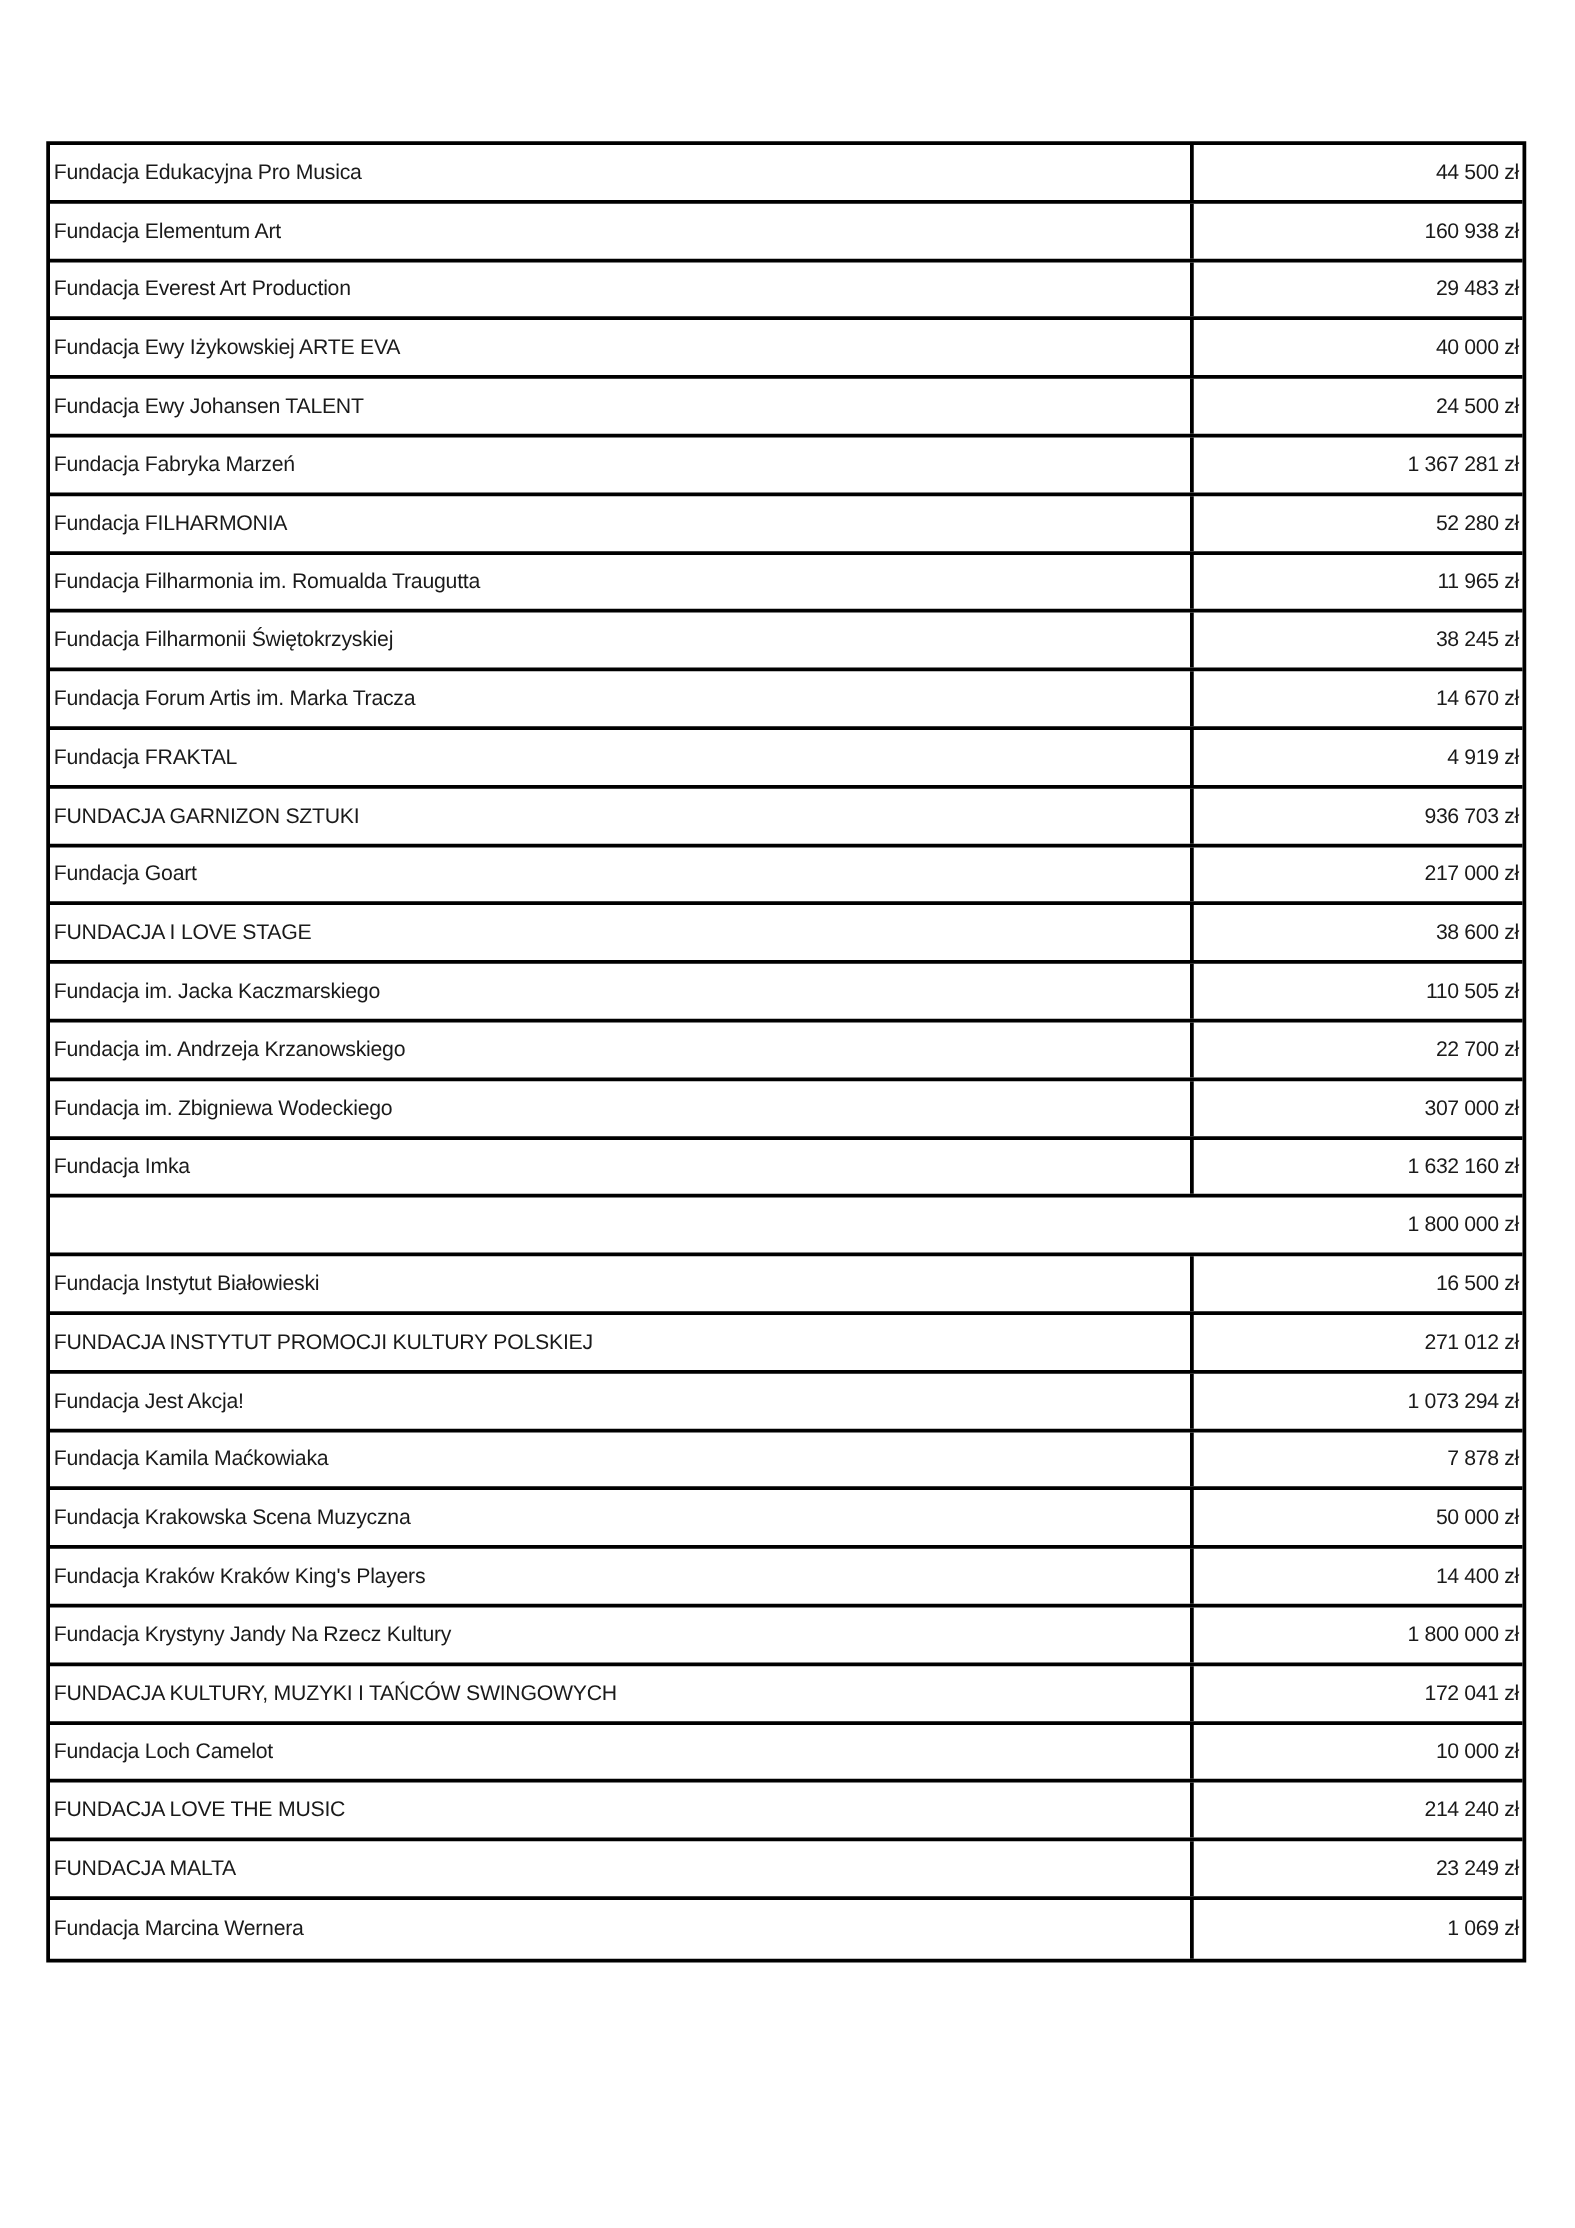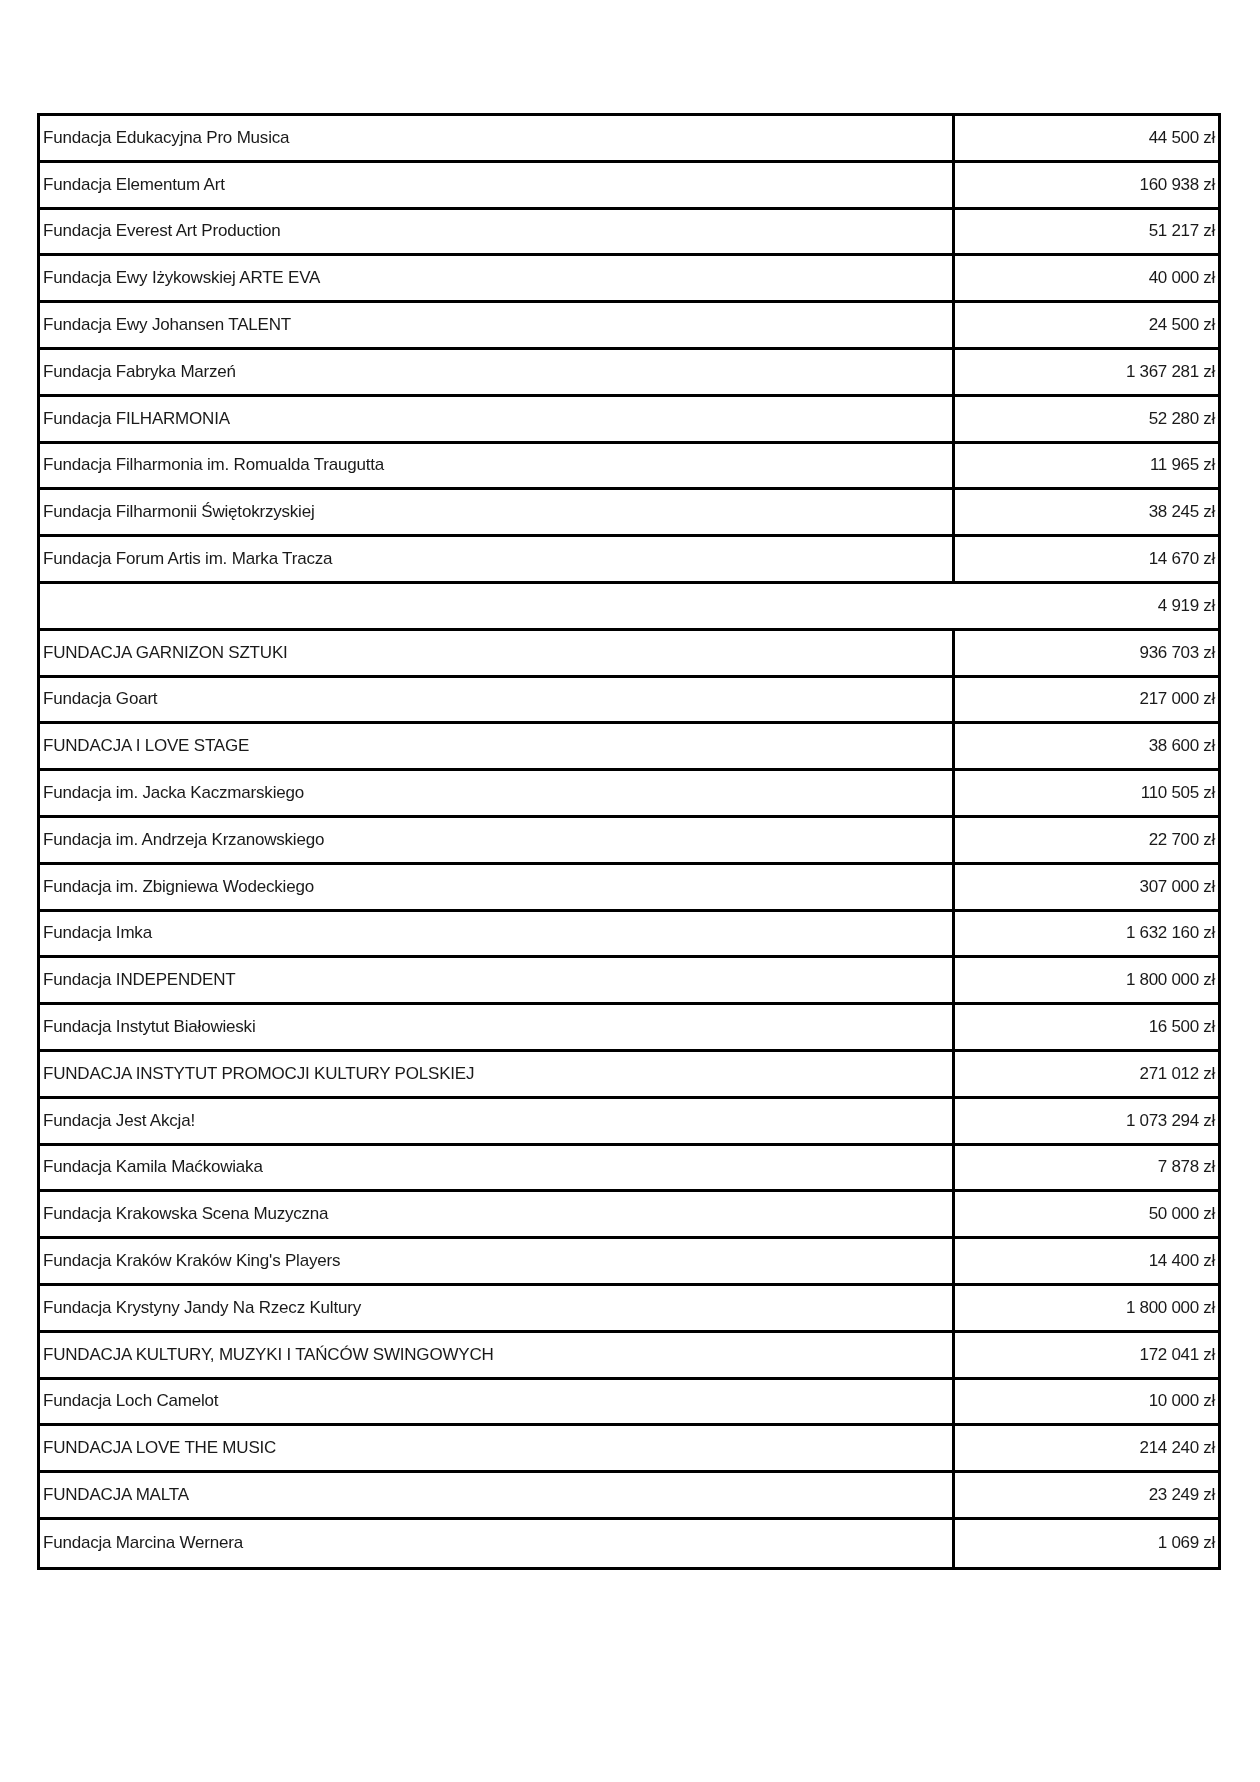--- a/index.html
+++ b/index.html
@@ -25,21 +25,21 @@
     <div class="row">
       <div class="cell-name">Fundacja Edukacyjna Pro Musica</div>
       <div class="cell-amount">44 500 zł</div>
     </div>
     <div class="row">
       <div class="cell-name">Fundacja Elementum Art</div>
       <div class="cell-amount">160 938 zł</div>
     </div>
     <div class="row">
       <div class="cell-name">Fundacja Everest Art Production</div>
-      <div class="cell-amount">51 217 zł</div>
+      <div class="cell-amount">29 483 zł</div>
     </div>
     <div class="row">
       <div class="cell-name">Fundacja Ewy Iżykowskiej ARTE EVA</div>
       <div class="cell-amount">40 000 zł</div>
     </div>
     <div class="row">
       <div class="cell-name">Fundacja Ewy Johansen TALENT</div>
       <div class="cell-amount">24 500 zł</div>
     </div>
     <div class="row">
@@ -56,20 +56,21 @@
     </div>
     <div class="row">
       <div class="cell-name">Fundacja Filharmonii Świętokrzyskiej</div>
       <div class="cell-amount">38 245 zł</div>
     </div>
     <div class="row">
       <div class="cell-name">Fundacja Forum Artis im. Marka Tracza</div>
       <div class="cell-amount">14 670 zł</div>
     </div>
     <div class="row">
+      <div class="cell-name">Fundacja FRAKTAL</div>
       <div class="cell-amount">4 919 zł</div>
     </div>
     <div class="row">
       <div class="cell-name">FUNDACJA GARNIZON SZTUKI</div>
       <div class="cell-amount">936 703 zł</div>
     </div>
     <div class="row">
       <div class="cell-name">Fundacja Goart</div>
       <div class="cell-amount">217 000 zł</div>
     </div>
@@ -87,21 +88,20 @@
     </div>
     <div class="row">
       <div class="cell-name">Fundacja im. Zbigniewa Wodeckiego</div>
       <div class="cell-amount">307 000 zł</div>
     </div>
     <div class="row">
       <div class="cell-name">Fundacja Imka</div>
       <div class="cell-amount">1 632 160 zł</div>
     </div>
     <div class="row">
-      <div class="cell-name">Fundacja INDEPENDENT</div>
       <div class="cell-amount">1 800 000 zł</div>
     </div>
     <div class="row">
       <div class="cell-name">Fundacja Instytut Białowieski</div>
       <div class="cell-amount">16 500 zł</div>
     </div>
     <div class="row">
       <div class="cell-name">FUNDACJA INSTYTUT PROMOCJI KULTURY POLSKIEJ</div>
       <div class="cell-amount">271 012 zł</div>
     </div>

